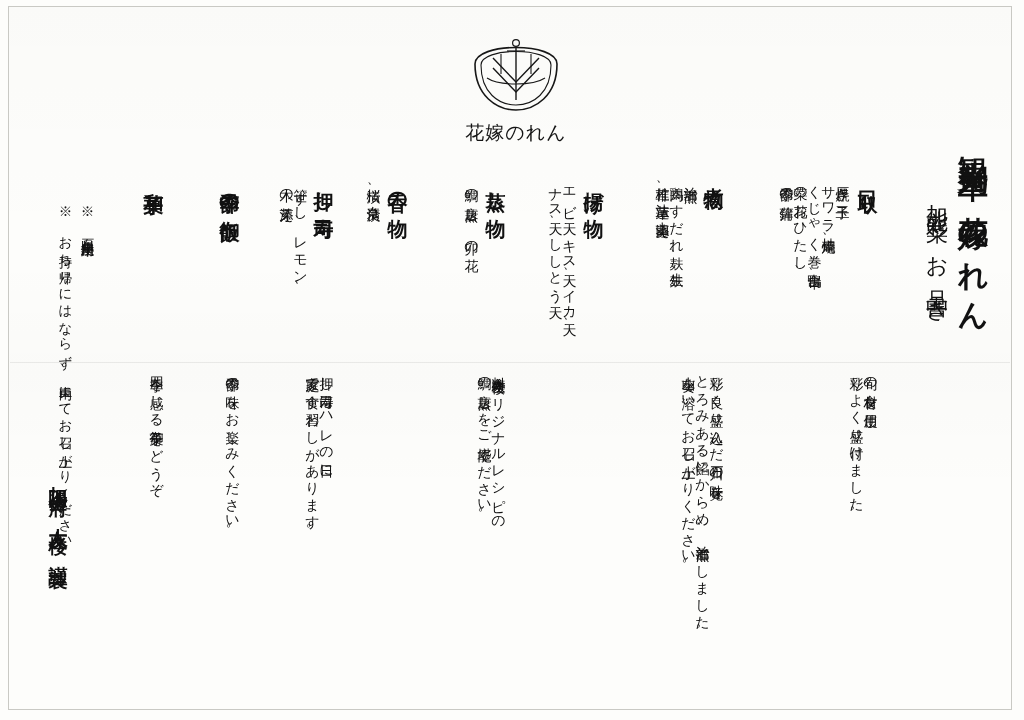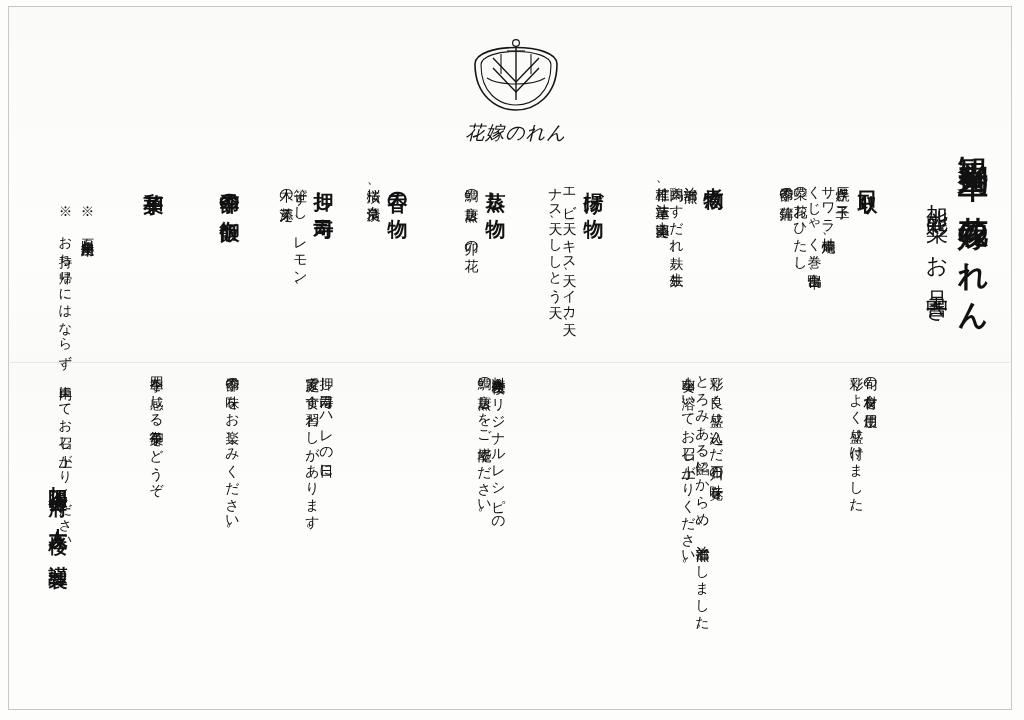--- a/index.html
+++ b/index.html
@@ -55,21 +55,20 @@
     width: 106px;
     height: 82px;
     margin: 0 auto;
   }
   .logo-caption {
     margin-top: 4px;
     font-size: 19px;
     letter-spacing: 1px;
     color: #141414;
     font-family: "DejaVu Serif", "Liberation Serif", serif;
-    font-style: italic;
   }
 
   
   .vtext {
     writing-mode: vertical-rl;
     text-orientation: upright;
     -webkit-writing-mode: vertical-rl;
     white-space: pre;
     line-height: 1.0;
     font-family: "DejaVu Serif", "Liberation Serif", serif;

